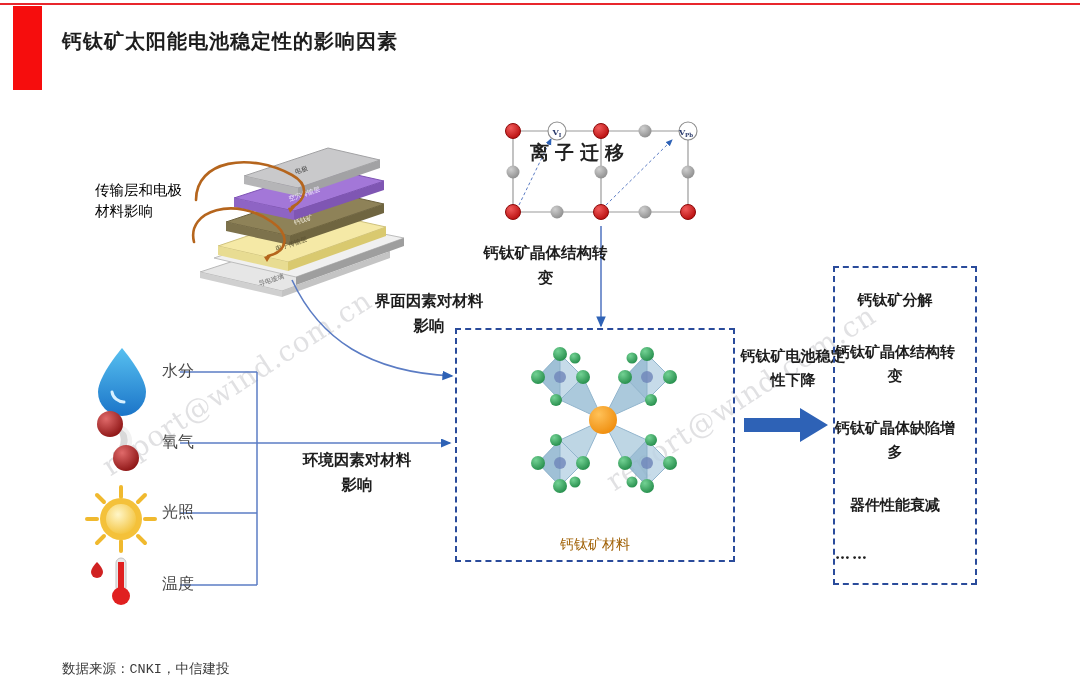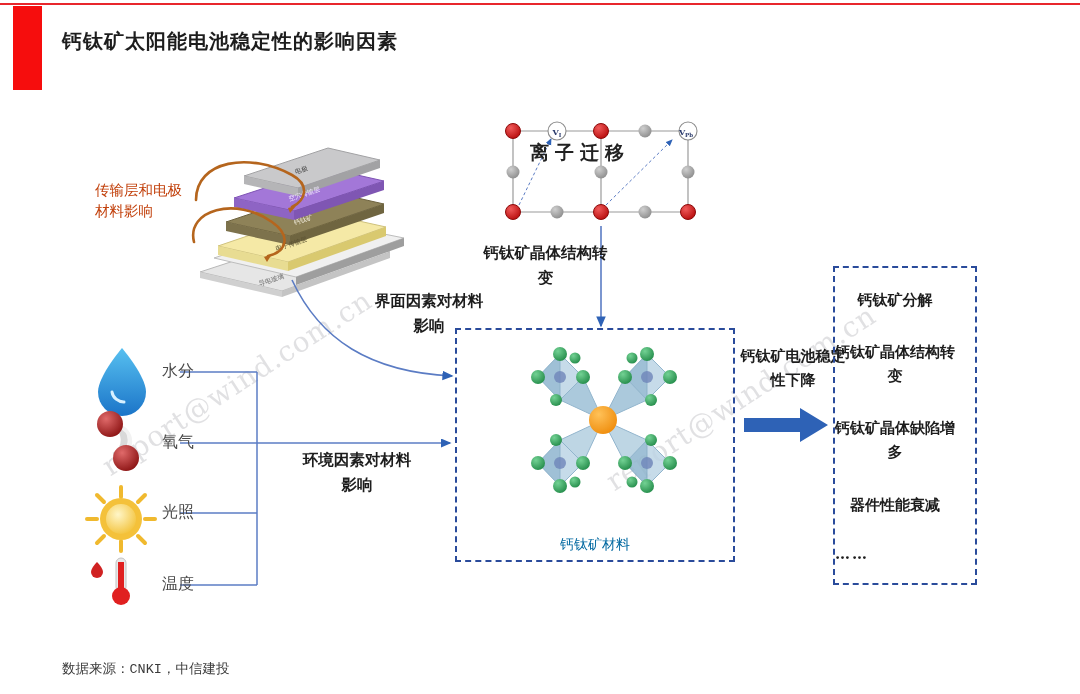--- a/index.html
+++ b/index.html
@@ -40,21 +40,21 @@
   .wm-a{left:96px;top:455px;transform:rotate(-33deg);}
   .wm-b{left:600px;top:470px;transform:rotate(-33deg);}
 
   
   .cn{
     font-family:"DejaVu Serif","Liberation Serif",serif;
     color:#1d1d1d;font-weight:bold;
   }
   .cn-light{
     font-family:"DejaVu Serif","Liberation Serif",serif;
-    color:#c2410c;font-weight:normal;
+    color:#000000;font-weight:normal;
   }
 
   
   .stack-wrap{position:absolute;left:95px;top:140px;width:305px;height:185px;}
   .stack-label{
     position:absolute;left:0px;top:40px;width:96px;
     font-size:14.5px;line-height:21px;text-align:left;
   }
   .lattice-title{
     position:absolute;left:530px;top:140px;
@@ -65,21 +65,21 @@
     font-size:15.5px;line-height:25px;text-align:center;
   }
 
   
   .perov-box{
     position:absolute;left:455px;top:328px;width:276px;height:230px;
     border:2.5px dashed #2a4b9b;
   }
   .perov-caption{
     position:absolute;left:0;right:0;bottom:6px;text-align:center;
-    font-size:14px;color:#0369a1;
+    font-size:14px;color:#a16207;
   }
 
   
   .lbl-interface{
     position:absolute;left:325px;top:288px;width:120px;
     font-size:15.5px;line-height:25px;text-align:center;margin-left:44px;
   }
   .lbl-env{
     position:absolute;left:297px;top:447px;width:120px;
     font-size:15.5px;line-height:25px;text-align:center;

